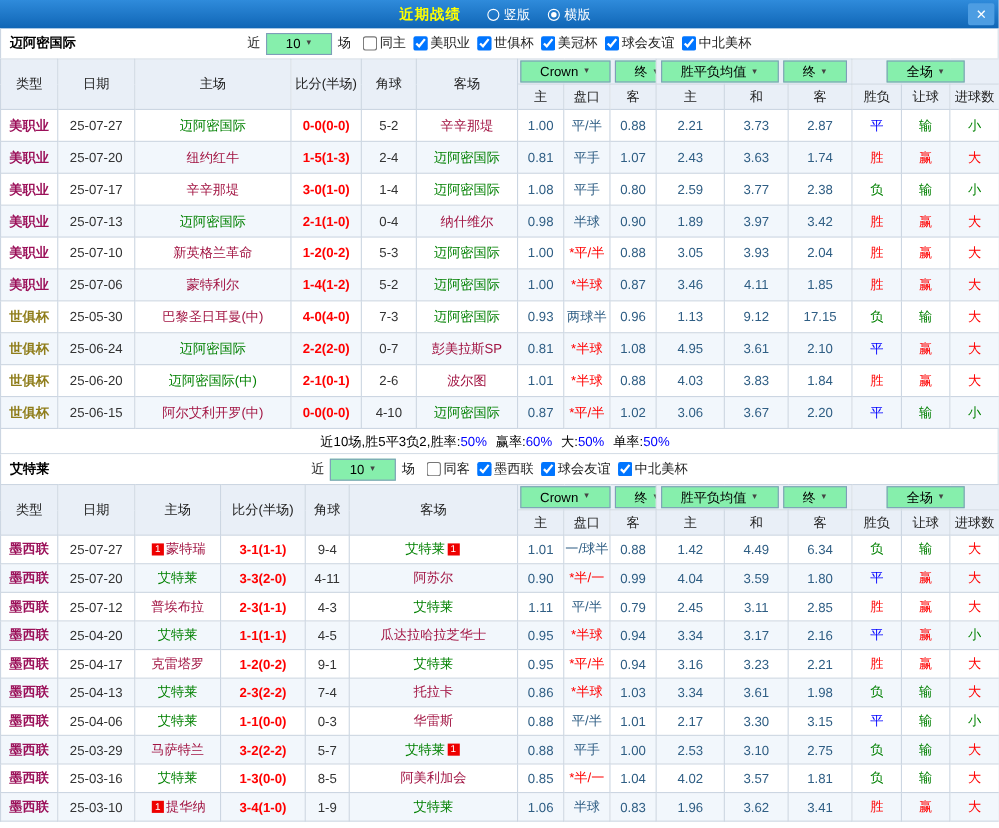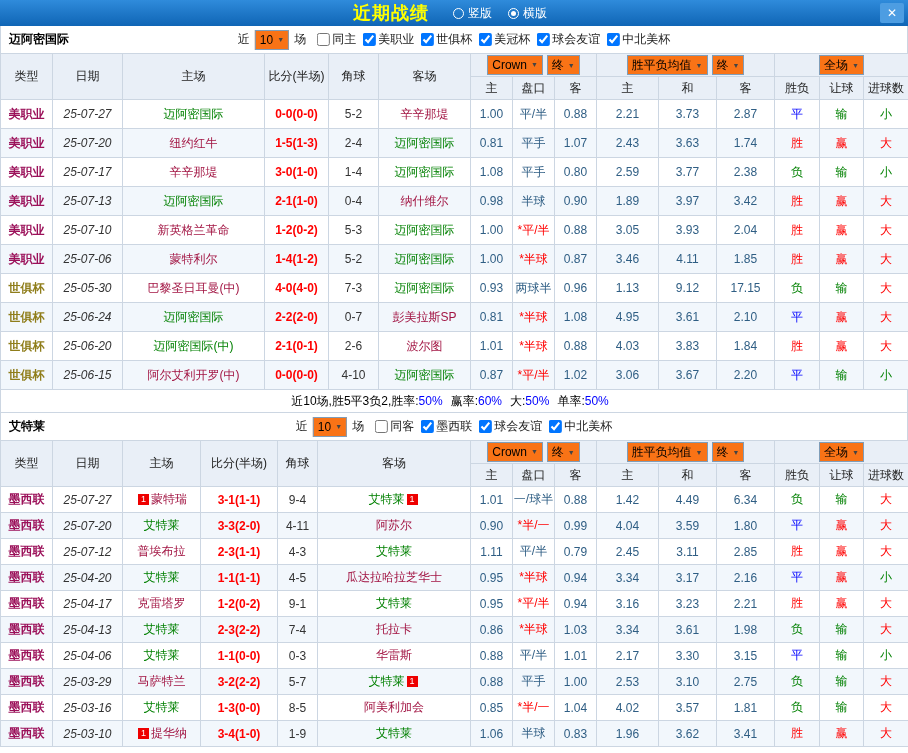--- a/index.html
+++ b/index.html
@@ -5,55 +5,55 @@
   html,body{margin:0;padding:0;}
   body{
     width:908px;height:753px;overflow:hidden;background:#fff;
     font-family:"Liberation Sans","DejaVu Sans",sans-serif;font-size:12px;color:#222;
   }
   
   .topbar{
     position:relative;height:26px;display:flex;align-items:center;justify-content:center;
     background:linear-gradient(var(--topbar-bg,#2f8bdb),var(--topbar-bg2,#0f65b5));
   }
-  .title{color:var(--title,#ffff00);font-weight:bold;font-size:18px;margin-right:16px;letter-spacing:1px;}
+  .title{color:var(--title,#ffff00);font-weight:bold;font-size:13px;margin-right:16px;letter-spacing:1px;}
   .radio-opt{display:inline-flex;align-items:center;margin:0 8px;color:#fff;cursor:pointer;}
   .radio{width:9px;height:9px;border:1px solid #fff;border-radius:50%;margin-right:4px;position:relative;background:transparent;box-sizing:content-box;}
   .radio.on::after{content:"";position:absolute;left:2px;top:2px;width:5px;height:5px;border-radius:50%;background:#fff;}
   .close-btn{
     position:absolute;right:4px;top:3px;width:24px;height:20px;line-height:20px;text-align:center;
     background:var(--close-bg,#4d9de2);color:#fff;font-weight:bold;border-radius:2px;cursor:pointer;
   }
   
   .band{position:relative;height:27px;display:flex;align-items:center;background:#fff;border-left:1px solid var(--grid-border,#ccd6e2);border-right:1px solid var(--grid-border,#ccd6e2);}
   .team-name{margin-left:8px;font-weight:bold;color:#000;}
   .filter{position:absolute;left:50%;transform:translateX(-50%);display:flex;align-items:center;white-space:nowrap;}
   .f-prefix{margin-right:3px;}
   .f-suffix{margin-left:3px;}
   .checks{display:inline-flex;align-items:center;margin-left:4px;}
   .chk{display:inline-flex;align-items:center;margin-left:7px;cursor:pointer;}
   .chk input{width:13px;height:13px;margin:0 2px 0 0;}
   
   .sel{
     display:inline-flex;align-items:center;justify-content:space-between;
-    border:1px solid #7f9db9;background:#f97316;height:18px;padding:0 4px;margin:0 2px;color:#000;cursor:pointer;
+    border:1px solid #7f9db9;background:#86efac;height:18px;padding:0 17px;margin:0 2px;color:#000;cursor:pointer;
   }
   .sel .sel-t{overflow:hidden;white-space:nowrap;}
   .sel .sel-a{font-size:7px;color:#444;margin-left:4px;}
   
   table.grid{border-collapse:collapse;width:908px;table-layout:fixed;}
   .grid th,.grid td{border:1px solid var(--grid-border,#ccd6e2);text-align:center;padding:0;overflow:hidden;white-space:nowrap;}
   .grid thead th{background:var(--header-bg,#e9eff7);font-weight:normal;color:#222;height:22px;}
   .grid tbody td{height:28px;background:#fff;}
   .grid tbody tr:nth-child(even) td{background:var(--row-alt-bg,#f2f7fc);}
   .section:nth-of-type(2) .grid tbody td{height:25px;}
   
   .lg-m{color:var(--league-main,#9b1059);font-weight:bold;}
   .lg-c{color:var(--league-cup,#8f7d1a);font-weight:bold;}
-  .date{color:#333;font-style:italic;}
+  .date{color:#333;}
   .self{color:var(--self-team,#008000);}
   .opp{color:var(--opponent,#a21543);}
   .score{color:var(--score,#ff0000);font-weight:bold;}
   .corner{color:#333;}
   .odds,.hcp{color:var(--odds,#2f5e84);}
   .hcp.star{color:var(--star-handicap,#ff0000);}
   .res-r{color:var(--res-win,#ff0000);}
   .res-b{color:var(--res-draw,#0000ff);}
   .res-g{color:var(--res-lose,#008000);}
   .badge{

